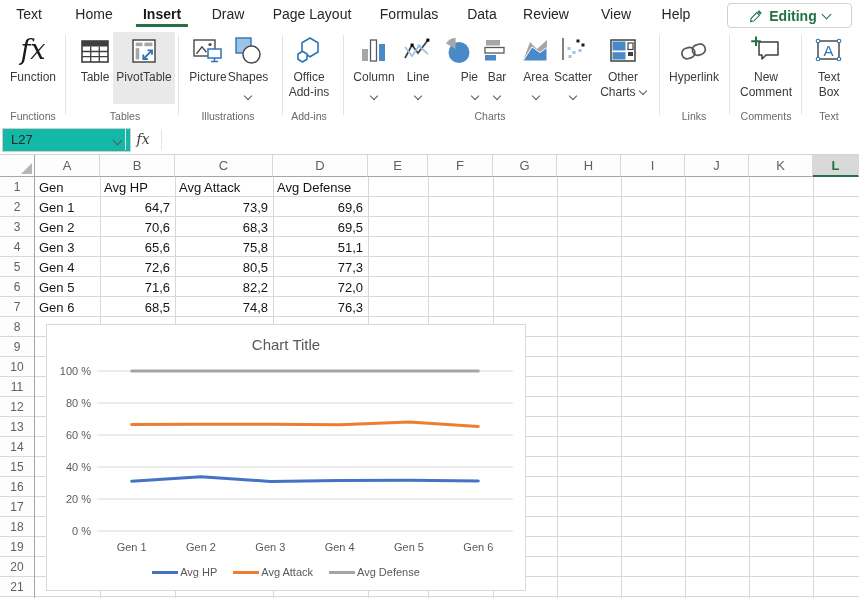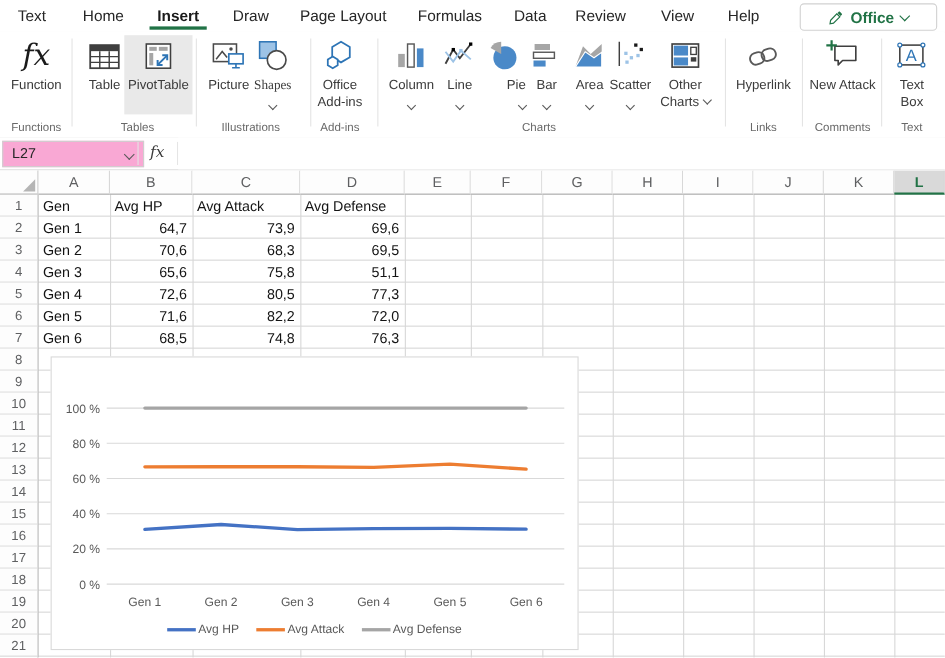--- a/index.html
+++ b/index.html
@@ -19,21 +19,21 @@
   .rbtn{position:absolute;top:3px;height:72px;transform:translateX(-50%);text-align:center;color:#3b3b3b;
     font-size:12px;line-height:14.5px;cursor:default}
   .rbtn.hl{background:#e9e9e9}
   .ric{height:38px;display:flex;align-items:center;justify-content:center}
   .rlabel{white-space:normal}
   .chevrow{margin-top:3px;height:8px}
   .glabel{position:absolute;top:81px;transform:translateX(-50%);font-size:10.5px;color:#696969;white-space:nowrap}
   
   .fbar{position:absolute;left:0;top:125px;width:859px;height:30px;background:#fff;border-bottom:1px solid #d4d4d4;box-sizing:border-box}
   .namebox{position:absolute;left:2px;top:3px;width:119px;height:22px;border:1px solid #cfcfcf;font-size:13px;
-    color:#262626;line-height:22px;padding-left:8px;background:#f9a8d4}
+    color:#262626;line-height:22px;padding-left:8px;background:#14b8a6}
   .namebox .chev{position:absolute;right:9px;top:8px}
   .fxbtn{position:absolute;left:127px;top:3px;width:32px;height:23px;text-align:center;
     font-family:"DejaVu Serif",serif;font-style:italic;font-size:14px;line-height:23px;color:#3b3b3b}
   .fsep{position:absolute;top:4px;width:1px;height:21px;background:#e3e3e3}
   .finput{position:absolute;left:162px;top:0;right:0;height:29px;background:#fff;font-size:13px;line-height:29px;padding-left:6px;color:#262626}
   
   .sheet{position:absolute;left:0;top:155px;width:859px;height:443px;background:#fff;overflow:hidden}
   .chead{position:absolute;top:0;height:21px;line-height:21px;text-align:center;font-size:13px;color:#5f6062;
     background:#fdfdfd;border-bottom:1px solid #a6a6a6;border-right:1px solid #d8d8d8;box-sizing:border-box}
   .chead.sel{background:#d9d9d9;color:#217346;font-weight:700;border-bottom:2px solid #217346}
@@ -69,21 +69,21 @@
       <div class="mitem" style="left: 616px;">View</div>
       <div class="mitem" style="left: 676px;">Help</div>
     </div>
   <div class="editing-btn">
     <span style="display:flex">
       <svg width="14" height="14" viewBox="0 0 14 14">
         <path d="M10.6,1.7 l1.7,1.7 c0.3,0.3 0.3,0.8 0,1.1 l-1.1,1.1 -2.8,-2.8 1.1,-1.1 c0.3,-0.3 0.8,-0.3 1.1,0 Z" fill="#217346"></path>
         <path d="M7.7,3.5 L10.5,6.3 4.7,12.1 1.6,12.6 2.1,9.5 Z" fill="none" stroke="#217346" stroke-width="1.1"></path>
       </svg>
     </span>
-    <span>Office</span>
+    <span>Editing</span>
     <span class="chev green"></span>
   </div>
 </div>
 
 <div class="ribbon">
   <div id="ribbon-content">
       <div class="rsep" style="left: 65px;"></div>
       <div class="rsep" style="left: 178px;"></div>
       <div class="rsep" style="left: 282px;"></div>
       <div class="rsep" style="left: 343px;"></div>
@@ -129,21 +129,21 @@
           <svg width="34" height="34" viewBox="0 0 34 34">
             <rect x="3" y="6" width="21" height="16" fill="#fff" stroke="#4a4a4a" stroke-width="1.4"></rect>
             <circle cx="19" cy="10.5" r="1.6" fill="#4a4a4a"></circle>
             <path d="M5.5,19.8 L11,12.8 L15.5,18.3" stroke="#4a4a4a" stroke-width="1.4" fill="none"></path>
             <rect x="17" y="15" width="13" height="9" fill="#fff" stroke="#2e75b6" stroke-width="1.5"></rect>
             <path d="M23.5,24 V27 M20,27.6 H27" stroke="#2e75b6" stroke-width="1.5"></path>
           </svg>
         </div>
         <div class="rlabel">Picture</div>
       </div>
-      <div class="rbtn" style="left: 248px; width: 56px; font-family: Liberation Serif, serif;">
+      <div class="rbtn" style="left: 248px; width: 56px;">
         <div class="ric">
           <svg width="34" height="34" viewBox="0 0 34 34">
             <rect x="5" y="4" width="15" height="15" fill="#9dc3e6" stroke="#2e75b6" stroke-width="1.4"></rect>
             <circle cx="20.5" cy="20.5" r="8.5" fill="#fff" stroke="#4a4a4a" stroke-width="1.5"></circle>
           </svg>
         </div>
         <div class="rlabel">Shapes</div>
         <div class="chevrow"><span class="chev" style="width:5px;height:5px"></span></div>
       </div>
       <div class="glabel" style="left: 309px;">Add-ins</div>
@@ -253,21 +253,21 @@
         <div class="rlabel">Hyperlink</div>
       </div>
       <div class="glabel" style="left: 766px;">Comments</div>
       <div class="rbtn" style="left: 766px; width: 66px;">
         <div class="ric">
           <svg width="34" height="34" viewBox="0 0 34 34">
             <path d="M10,8 H29 V21 H17 L13,25 V21 H10 Z" fill="#fff" stroke="#3f3f3f" stroke-width="1.5" stroke-linejoin="round"></path>
             <path d="M7,2.5 V12 M2.2,7.2 H11.8" stroke="#217346" stroke-width="2"></path>
           </svg>
         </div>
-        <div class="rlabel">New Attack</div>
+        <div class="rlabel">New Comment</div>
       </div>
       <div class="glabel" style="left: 829px;">Text</div>
       <div class="rbtn" style="left: 829px; width: 40px;">
         <div class="ric">
           <svg width="34" height="34" viewBox="0 0 34 34">
             <rect x="6" y="7" width="21" height="18" fill="#fff" stroke="#3f3f3f" stroke-width="1.4"></rect>
             <text x="16.5" y="21.5" text-anchor="middle" font-size="15" fill="#2e75b6" font-family="Liberation Sans,sans-serif">A</text>
             <circle cx="6" cy="7" r="1.8" fill="#fff" stroke="#2e75b6" stroke-width="1.1"></circle>
             <circle cx="27" cy="7" r="1.8" fill="#fff" stroke="#2e75b6" stroke-width="1.1"></circle>
             <circle cx="6" cy="25" r="1.8" fill="#fff" stroke="#2e75b6" stroke-width="1.1"></circle>
@@ -386,20 +386,21 @@
       <div class="cell num" style="left: 179px; width: 89px; top: 123px;">82,2</div>
       <div class="cell num" style="left: 277px; width: 86px; top: 123px;">72,0</div>
       <div class="cell" style="left: 39px; width: 56px; top: 143px;">Gen 6</div>
       <div class="cell num" style="left: 104px; width: 66px; top: 143px;">68,5</div>
       <div class="cell num" style="left: 179px; width: 89px; top: 143px;">74,8</div>
       <div class="cell num" style="left: 277px; width: 86px; top: 143px;">76,3</div>
     </div>
 </div>
 
 <div class="chartbox">
+  <div class="chart-title">Chart Title</div>
   <div id="chart-plot">
       <svg width="478" height="265" style="position:absolute;left:0;top:0">
         <line x1="50" y1="46" x2="466" y2="46" stroke="#d9d9d9" stroke-width="1"></line>
         <text x="44" y="50" text-anchor="end" font-size="11" fill="#595959" font-family="Liberation Sans,sans-serif">100 %</text>
         <line x1="50" y1="78" x2="466" y2="78" stroke="#d9d9d9" stroke-width="1"></line>
         <text x="44" y="82" text-anchor="end" font-size="11" fill="#595959" font-family="Liberation Sans,sans-serif">80 %</text>
         <line x1="50" y1="110" x2="466" y2="110" stroke="#d9d9d9" stroke-width="1"></line>
         <text x="44" y="114" text-anchor="end" font-size="11" fill="#595959" font-family="Liberation Sans,sans-serif">60 %</text>
         <line x1="50" y1="142" x2="466" y2="142" stroke="#d9d9d9" stroke-width="1"></line>
         <text x="44" y="146" text-anchor="end" font-size="11" fill="#595959" font-family="Liberation Sans,sans-serif">40 %</text>

